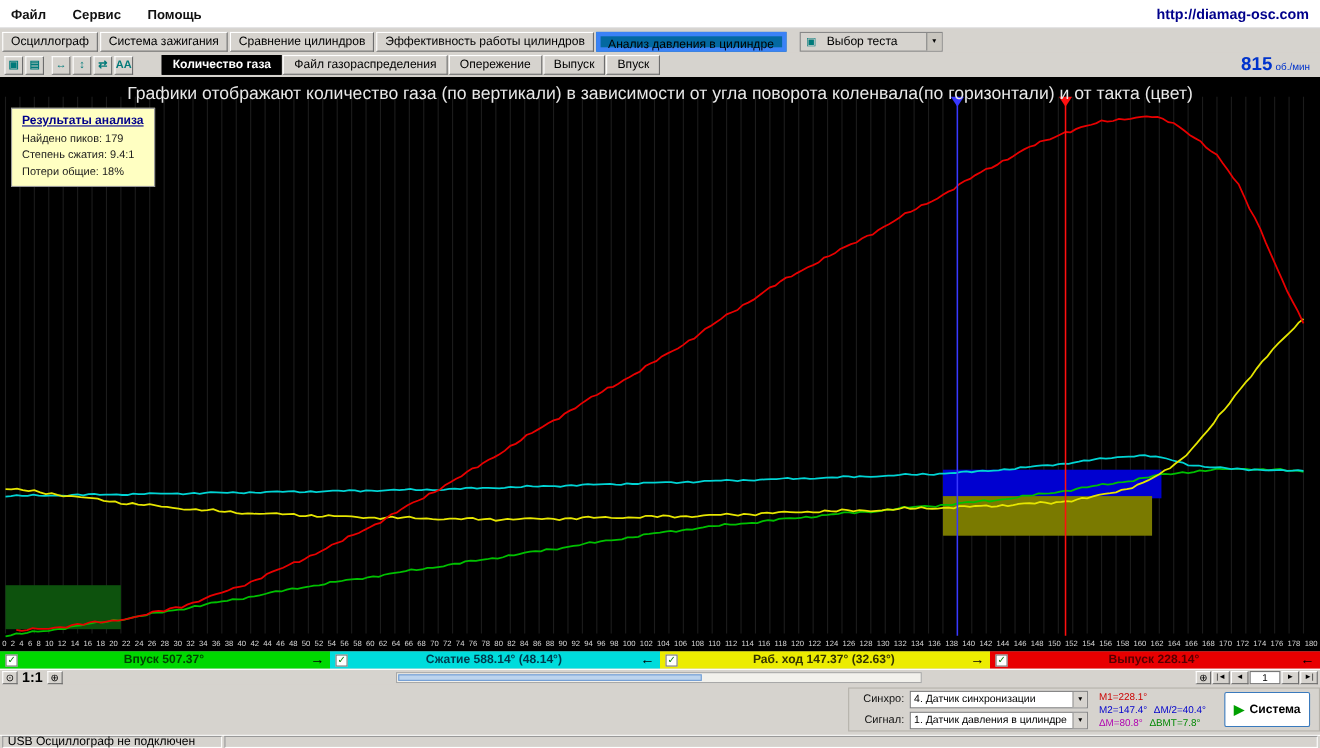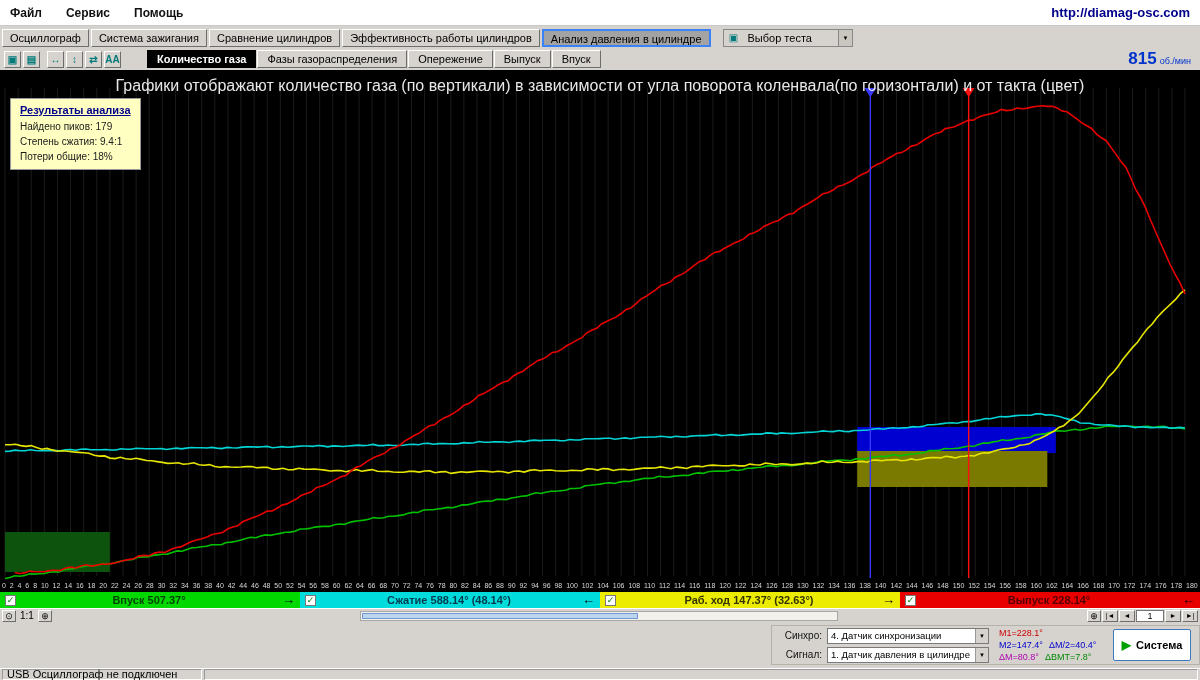--- a/index.html
+++ b/index.html
@@ -7,21 +7,21 @@
 
   
   .menubar{height:26px;background:#fff;display:flex;align-items:center;justify-content:space-between;padding:0 10px;border-bottom:1px solid #c9c9c9}
   .menu-items{display:flex;gap:24px}
   .menu-item{font-size:12px;font-weight:bold;color:#111;cursor:default}
   .url{font-size:13px;font-weight:bold;color:#00008b}
 
   
   .tabrow{height:22px;background:#d6d3ce;display:flex;align-items:center;padding:1px 2px 0;gap:2px}
   .mtab{font-size:11px;padding:0 7px;height:18px;line-height:16px;background:#d6d3ce;border:1px solid;border-color:#fff #6d6d6d #6d6d6d #fff;color:#000;white-space:nowrap}
-  .mtab.active{background:#a3a3a3;border:2px solid #3b82f6;font-weight:normal}
+  .mtab.active{background:#0369a1;border:4px solid #3b82f6;font-weight:normal}
   .test-combo{margin-left:10px;display:flex;align-items:center;height:18px;border:1px solid #888;background:#d6d3ce;font-size:11px}
   .test-combo .cicon{width:20px;text-align:center;color:#007a7a;font-size:10px}
   .test-combo .ctext{padding:0 26px 0 4px;white-space:nowrap}
   .test-combo .cdd{width:14px;height:16px;background:#c9c6bf;border-left:1px solid #888;display:flex;align-items:center;justify-content:center;font-size:6px}
 
   
   .toolrow{height:22px;display:flex;align-items:center;padding:0 4px;gap:2px;background:#d6d3ce}
   .ticon{width:17px;height:17px;border:1px solid;border-color:#fff #6d6d6d #6d6d6d #fff;display:flex;align-items:center;justify-content:center;font-size:10px;color:#007a7a;background:#d6d3ce;font-weight:bold}
   .ticon:nth-child(3){margin-left:5px}
   .subtabs{display:flex;margin-left:24px;height:18px;gap:1px}
@@ -44,21 +44,21 @@
   
   .stroke-bars{height:16px;display:flex}
   .sbar{flex:1;display:flex;align-items:center;padding:0 5px;gap:5px}
   .sbar .cb{width:11px;height:11px;background:#fff;border:1px solid #777;font-size:9px;line-height:9px;text-align:center;color:#007700;flex:0 0 auto}
   .sbar .lbl{flex:1;text-align:center;font-size:11px;font-weight:bold;white-space:nowrap}
   .sbar .arr{font-size:13px;font-weight:bold;color:#000;line-height:12px}
 
   
   .zoom-row{height:14px;background:#d6d3ce;display:flex;align-items:center;position:relative;border-top:1px solid #fff;padding:0 2px;gap:2px}
   .zbtn{height:12px;min-width:14px;border:1px solid;border-color:#fff #6d6d6d #6d6d6d #fff;display:flex;align-items:center;justify-content:center;font-size:9px;background:#d6d3ce}
-  .zoom-label{font-size:10px;font-weight:normal;padding:0 2px}
+  .zoom-label{font-size:13px;font-weight:bold;padding:0 2px}
   .scrollbar{position:absolute;left:360px;top:2px;width:478px;height:10px;background:#f2f1ec;border:1px solid #a8a8a8}
   .sb-thumb{position:absolute;left:1px;top:1px;width:58%;height:6px;background:#bcd4ee;border:1px solid #6f9bd2}
   .pager{margin-left:auto;display:flex;align-items:center;gap:1px}
   .pbtn{height:12px;min-width:16px;border:1px solid;border-color:#fff #6d6d6d #6d6d6d #fff;display:flex;align-items:center;justify-content:center;font-size:7px;background:#d6d3ce}
   .page-input{width:28px;height:12px;font-size:9px;text-align:center;border:1px solid #777;background:#fff;font-family:"Liberation Sans",sans-serif}
 
   
   .control-band{height:46px;background:#d6d3ce;display:flex;justify-content:flex-end;align-items:center}
   .control-panel{display:flex;align-items:center;gap:10px;border:1px solid #b5b2ab;padding:3px 8px;height:40px}
   .sel-rows{display:flex;flex-direction:column;gap:3px}
@@ -110,21 +110,21 @@
     <div style="display:flex;gap:2px">
         <div class="ticon">▣</div>
         <div class="ticon">▤</div>
         <div class="ticon">↔</div>
         <div class="ticon">↕</div>
         <div class="ticon">⇄</div>
         <div class="ticon">AA</div>
       </div>
     <div class="subtabs">
         <div class="stab active">Количество газа</div>
-        <div class="stab">Фазы газораспределения</div>
+        <div class="stab">Файл газораспределения</div>
         <div class="stab">Опережение</div>
         <div class="stab">Выпуск</div>
         <div class="stab">Впуск</div>
       </div>
     <div class="rpm">
       <span class="rpm-val">815</span>
       <span class="rpm-unit">об./мин</span>
     </div>
   </div>
 

